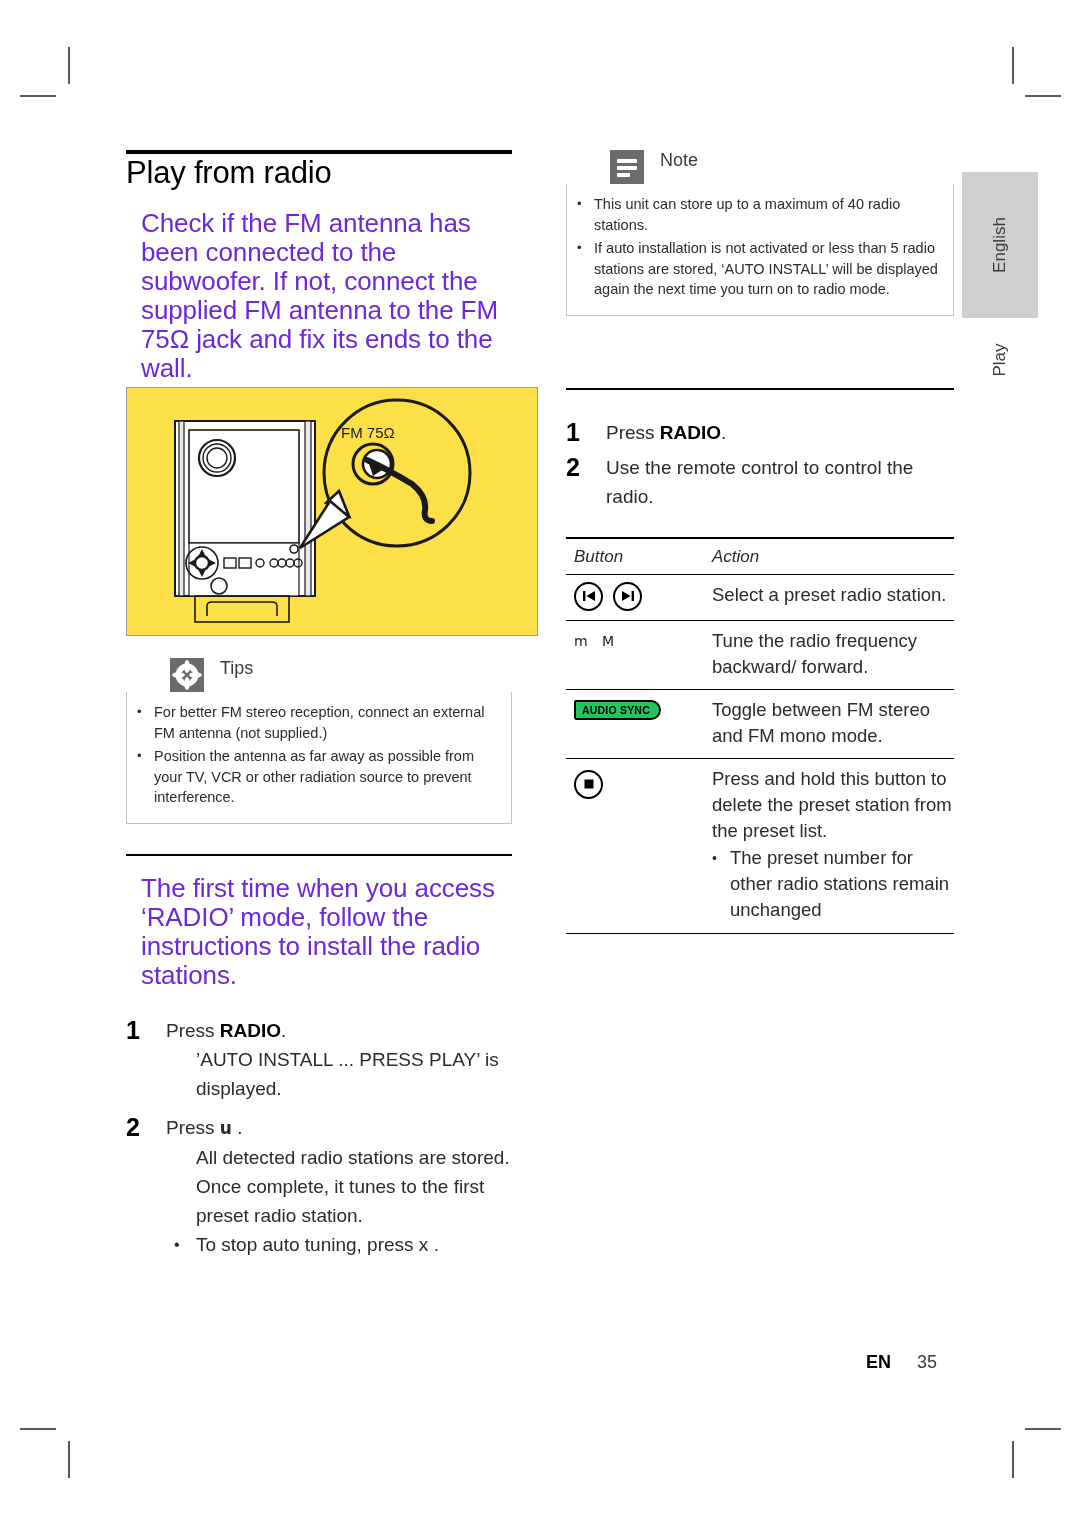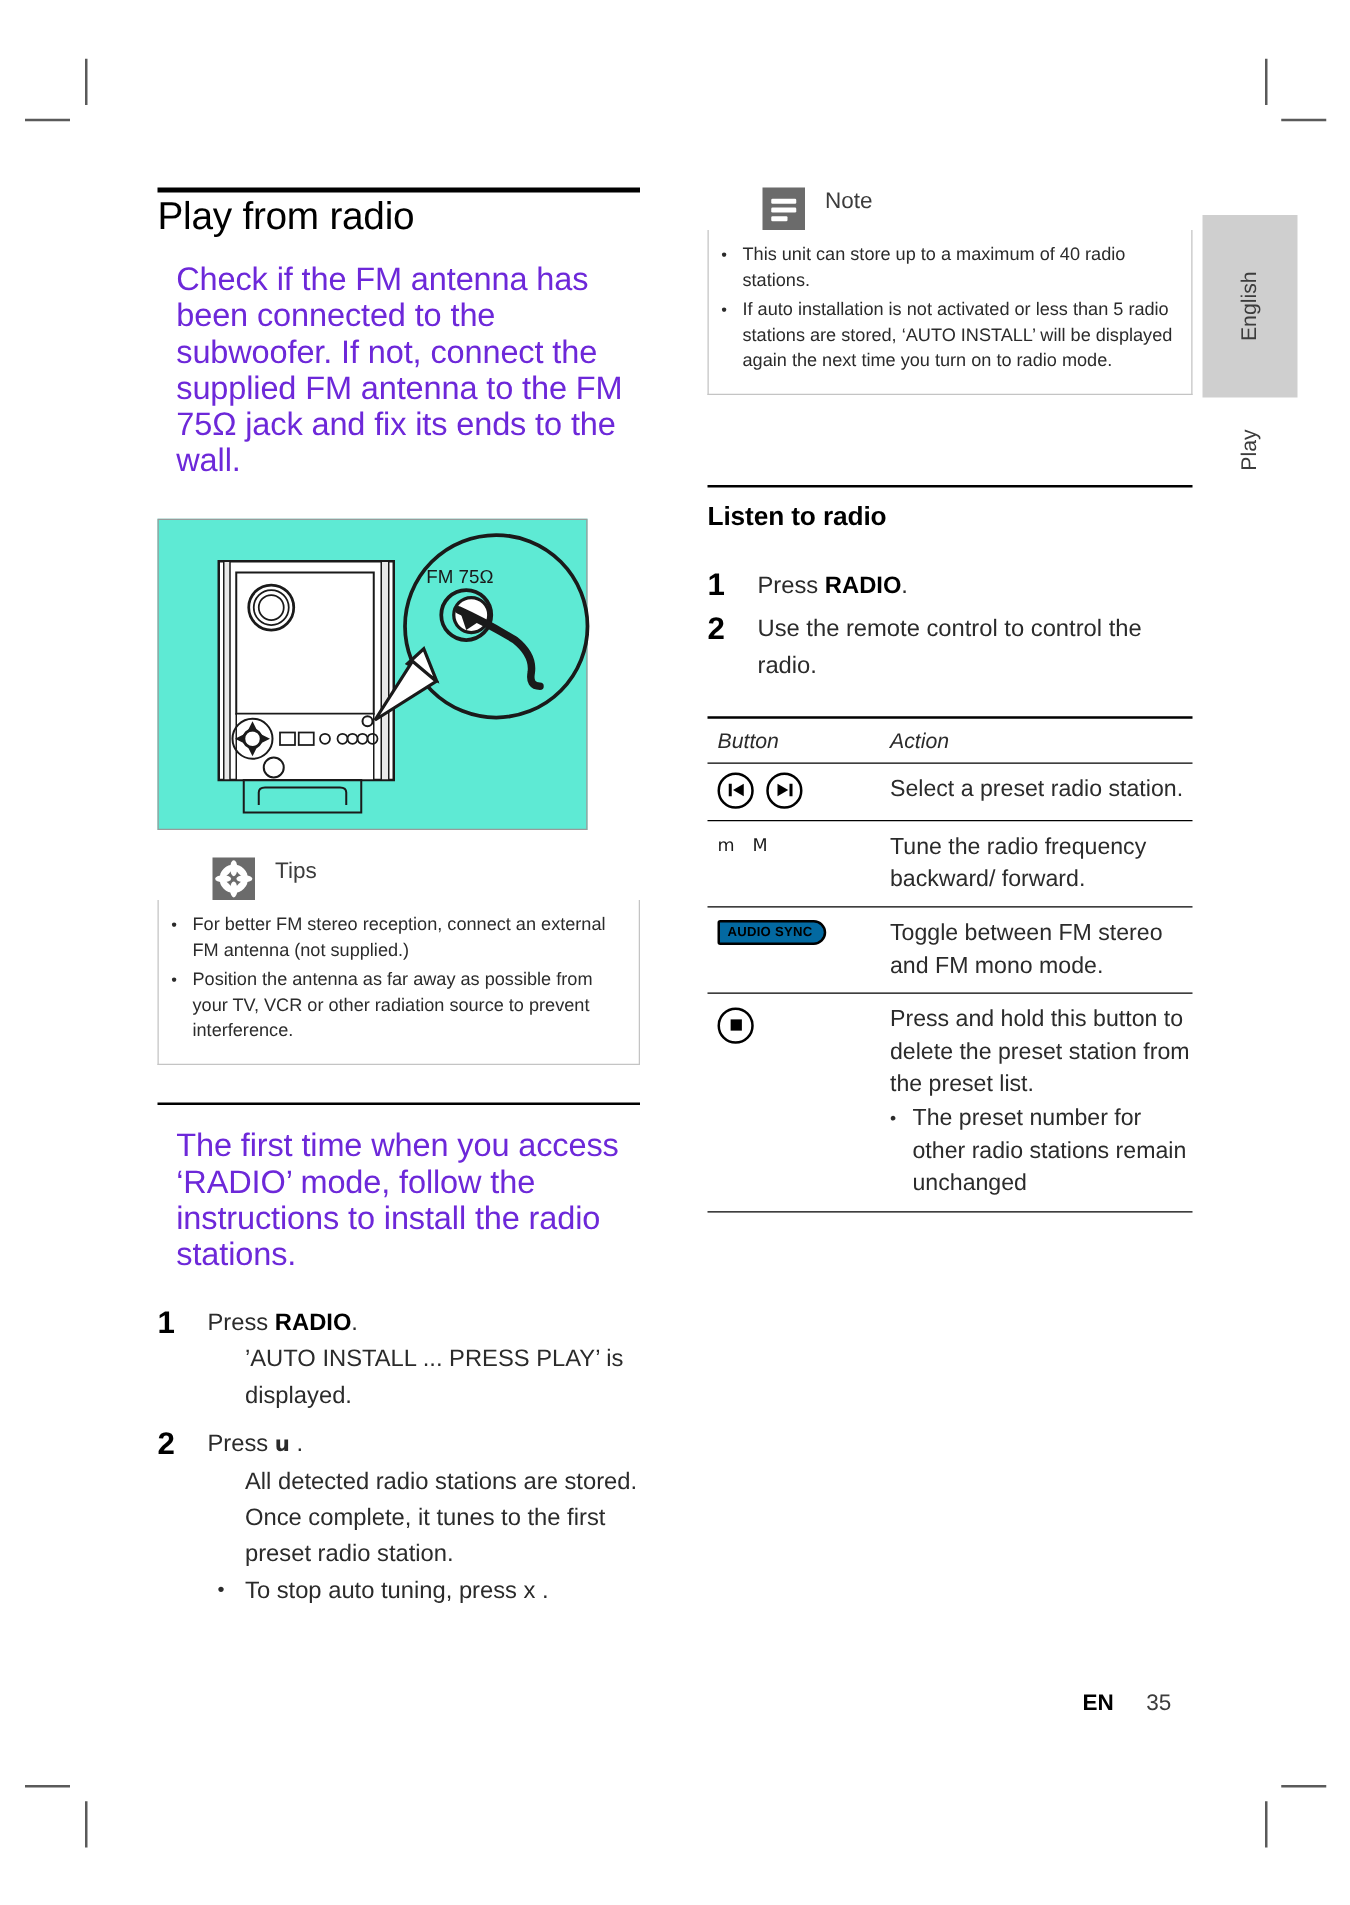--- a/index.html
+++ b/index.html
@@ -111,26 +111,26 @@
     line-height: 29px;
   }
   .glyph {
     font-family: "DejaVu Sans", sans-serif;
     font-weight: bold;
     font-size: 17px;
   }
 
   
   .figure {
-    margin-top: 32px;
+    margin-top: 4px;
     border: 1.2px solid #9a9a9a;
-    width: 344px;
+    width: 412px;
     height: 249px;
     position: relative;
-    background: #5eead4;
+    background: #fde047;
     box-sizing: border-box;
   }
 
   
   .callout { margin-top: 22px; }
   .callout-head {
     display: flex;
     height: 34px;
     padding-left: 44px;
   }
@@ -236,21 +236,21 @@
   }
   .audiosync-btn {
     display: inline-block;
     border: 2.2px solid #000;
     border-radius: 3px 14px 14px 3px;
     padding: 2px 9px 2px 6px;
     font-size: 10.5px;
     font-weight: bold;
     letter-spacing: 0.2px;
     color: #000;
-    background: #0369a1;
+    background: #22c55e;
   }
   .mM {
     font-family: "DejaVu Sans", sans-serif;
     font-size: 14px;
     letter-spacing: 5px;
     color: #1a1a1a;
   }
 
   
   .side-tab {
@@ -475,21 +475,20 @@
         <li>
           <span class="dot">•</span>
           <span class="txt">If auto installation is not activated or less than 5 radio stations are stored, ‘AUTO INSTALL’ will be displayed again the next time you turn on to radio mode.</span>
         </li>
       </ul>
     </div>
   </div>
 
   <div style="margin-top:72px;">
     <div class="rule-medium"></div>
-    <h2 class="section-title">Listen to radio</h2>
 
     <div class="step" style="margin-top:28px;">
       <div class="num">1</div>
       <div class="stepbody">
         <div><span>Press </span><span class="strong">RADIO</span><span>.</span></div>
       </div>
     </div>
 
     <div class="step" style="margin-top:6px;">
       <div class="num">2</div>

